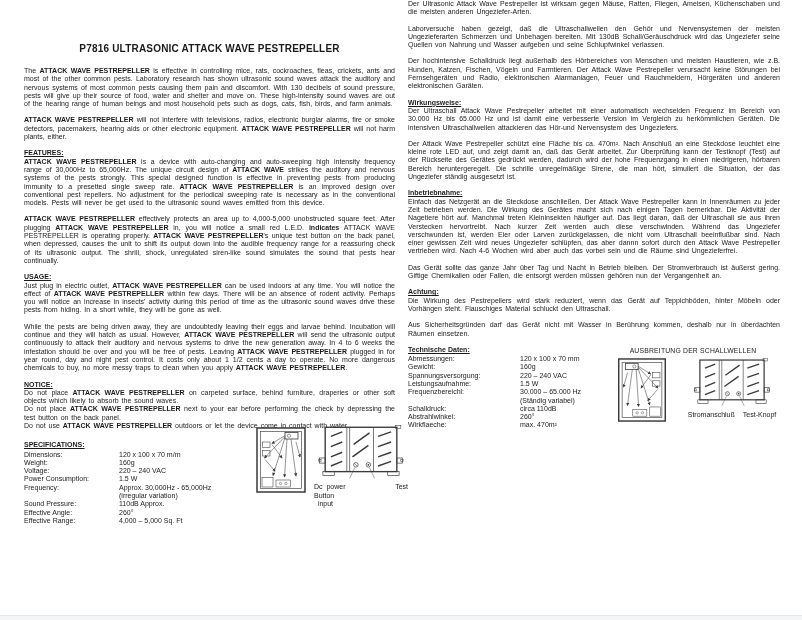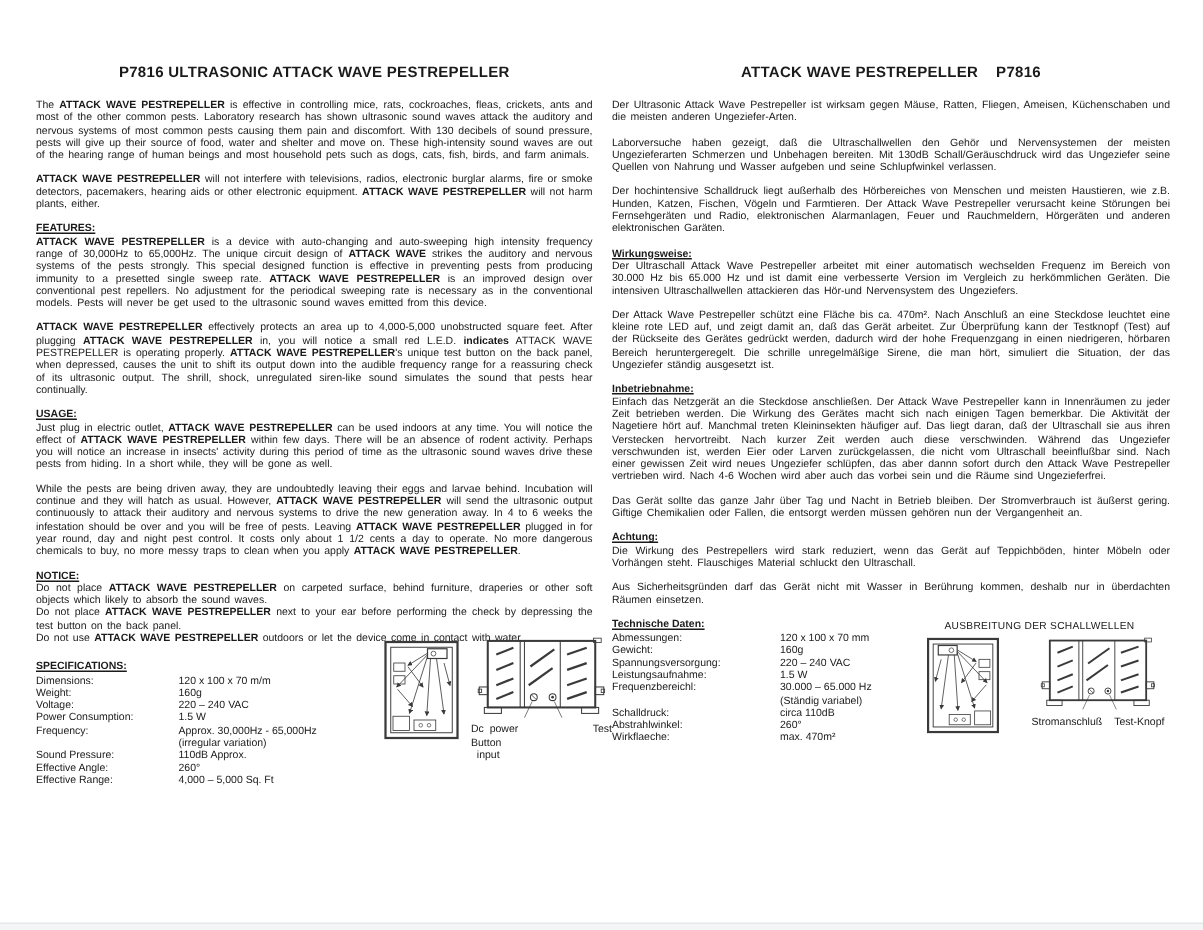--- a/index.html
+++ b/index.html
@@ -173,21 +173,20 @@
 Button
 &nbsp;&nbsp;input</span>
             <span>Test</span>
           </div>
         </div>
       </div>
     </div>
   </section>
 
   <section class="col col-de">
-    <h1 class="title">ATTACK WAVE PESTREPELLER&nbsp;&nbsp;&nbsp;&nbsp;P7816</h1>
 
     <p class="para">Der Ultrasonic Attack Wave Pestrepeller ist wirksam gegen Mäuse, Ratten, Fliegen, Ameisen, Küchenschaben und die meisten anderen Ungeziefer-Arten.</p>
     <p class="para">Laborversuche haben gezeigt, daß die Ultraschallwellen den Gehör und Nervensystemen der meisten Ungezieferarten Schmerzen und Unbehagen bereiten. Mit 130dB Schall/Geräuschdruck wird das Ungeziefer seine Quellen von Nahrung und Wasser aufgeben und seine Schlupfwinkel verlassen.</p>
     <p class="para">Der hochintensive Schalldruck liegt außerhalb des Hörbereiches von Menschen und meisten Haustieren, wie z.B. Hunden, Katzen, Fischen, Vögeln und Farmtieren. Der Attack Wave Pestrepeller verursacht keine Störungen bei Fernsehgeräten und Radio, elektronischen Alarmanlagen, Feuer und Rauchmeldern, Hörgeräten und anderen elektronischen Garäten.</p>
 
     <h2 class="heading">Wirkungsweise:</h2>
     <p class="para">Der Ultraschall Attack Wave Pestrepeller arbeitet mit einer automatisch wechselden Frequenz im Bereich von 30.000 Hz bis 65.000 Hz und ist damit eine verbesserte Version im Vergleich zu herkömmlichen Geräten. Die intensiven Ultraschallwellen attackieren das Hör-und Nervensystem des Ungeziefers.</p>
     <p class="para">Der Attack Wave Pestrepeller schützt eine Fläche bis ca. 470m². Nach Anschluß an eine Steckdose leuchtet eine kleine rote LED auf, und zeigt damit an, daß das Gerät arbeitet. Zur Überprüfung kann der Testknopf (Test) auf der Rückseite des Gerätes gedrückt werden, dadurch wird der hohe Frequenzgang in einen niedrigeren, hörbaren Bereich heruntergeregelt. Die schrille unregelmäßige Sirene, die man hört, simuliert die Situation, der das Ungeziefer ständig ausgesetzt ist.</p>
 
     <h2 class="heading">Inbetriebnahme:</h2>

